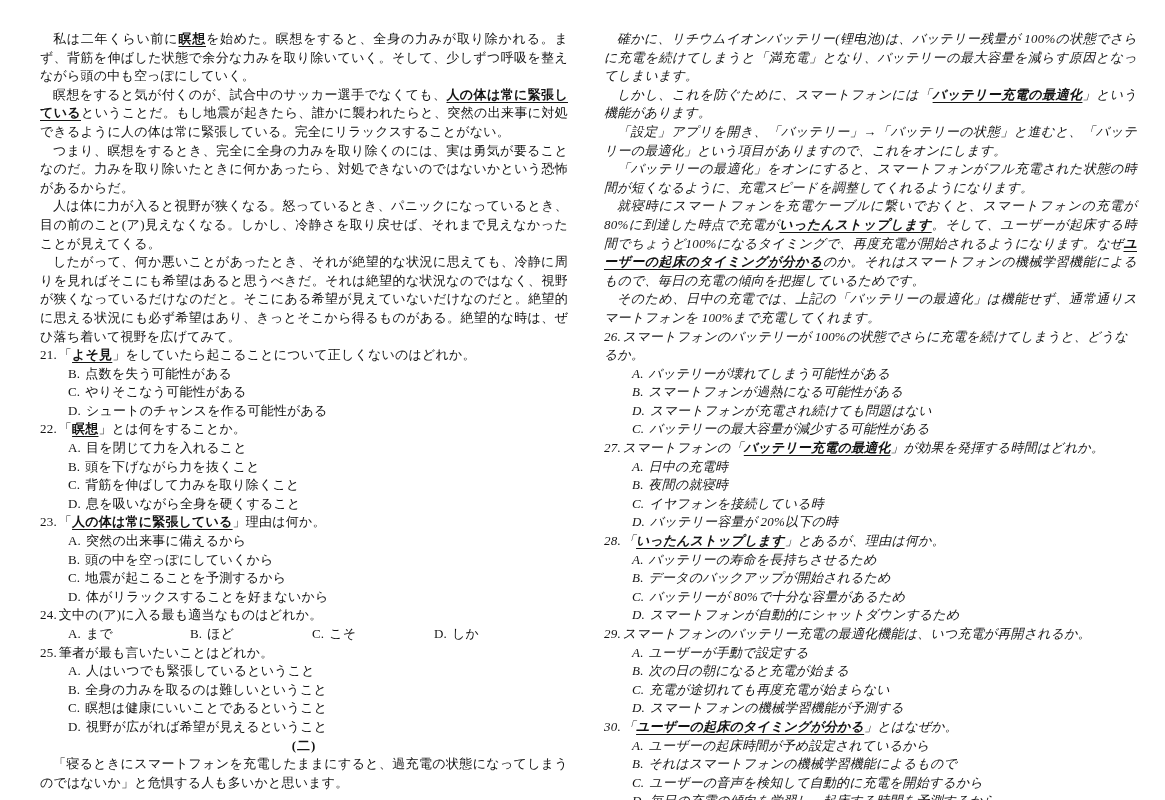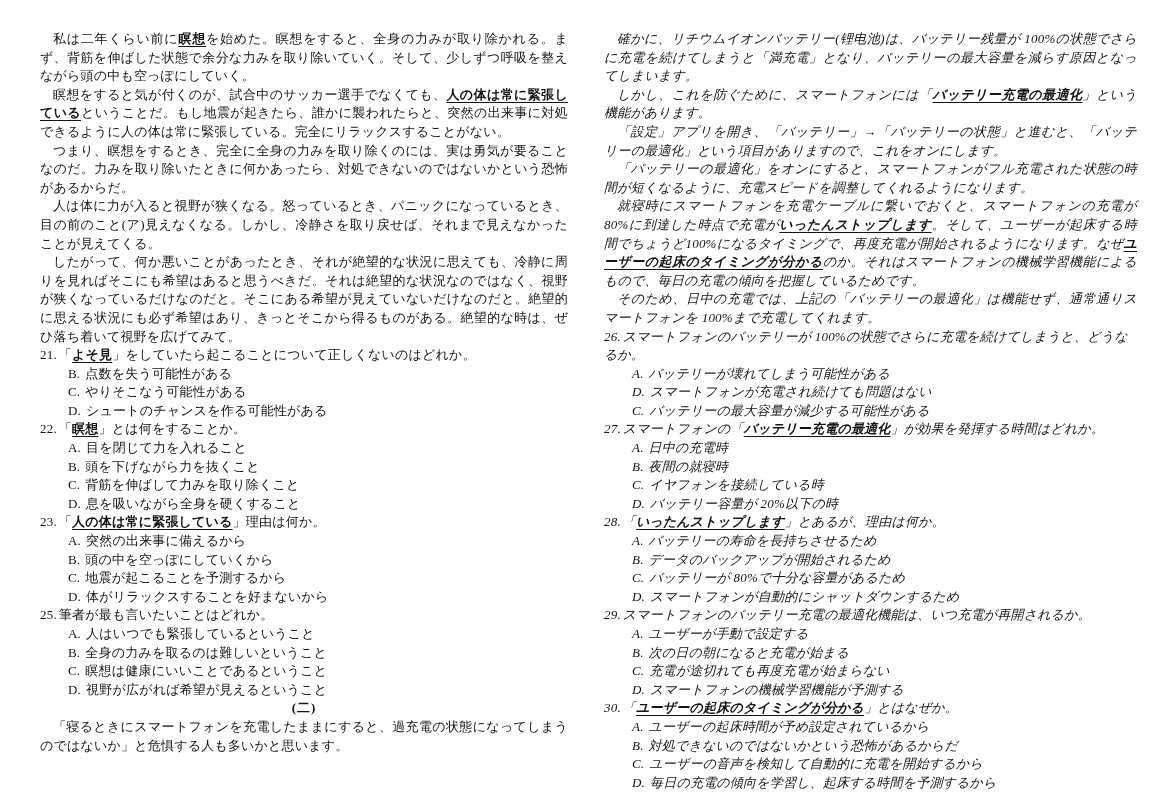--- a/index.html
+++ b/index.html
@@ -83,20 +83,29 @@
         <div class="question">
           <div class="stem"><span class="qnum">23.</span><span>「</span><span class="em">人の体は常に緊張している</span><span>」理由は何か。</span></div>
           <div class="options">
             <div class="option"><span class="opt-label">A.</span><span>突然の出来事に備えるから</span></div>
             <div class="option"><span class="opt-label">B.</span><span>頭の中を空っぽにしていくから</span></div>
             <div class="option"><span class="opt-label">C.</span><span>地震が起こることを予測するから</span></div>
             <div class="option"><span class="opt-label">D.</span><span>体がリラックスすることを好まないから</span></div>
           </div>
         </div>
         <div class="question">
+          <div class="stem"><span class="qnum">24.</span><span>文中の(ア)に入る最も適当なものはどれか。</span></div>
+          <div class="options inline">
+            <div class="option"><span class="opt-label">A.</span><span>まで</span></div>
+            <div class="option"><span class="opt-label">B.</span><span>ほど</span></div>
+            <div class="option"><span class="opt-label">C.</span><span>こそ</span></div>
+            <div class="option"><span class="opt-label">D.</span><span>しか</span></div>
+          </div>
+        </div>
+        <div class="question">
           <div class="stem"><span class="qnum">25.</span><span>筆者が最も言いたいことはどれか。</span></div>
           <div class="options">
             <div class="option"><span class="opt-label">A.</span><span>人はいつでも緊張しているということ</span></div>
             <div class="option"><span class="opt-label">B.</span><span>全身の力みを取るのは難しいということ</span></div>
             <div class="option"><span class="opt-label">C.</span><span>瞑想は健康にいいことであるということ</span></div>
             <div class="option"><span class="opt-label">D.</span><span>視野が広がれば希望が見えるということ</span></div>
           </div>
         </div>
       </div>
     <div class="section-header">(二)</div>
@@ -113,20 +122,21 @@
         <p class="para"><span>「設定」アプリを開き、「バッテリー」→「バッテリーの状態」と進むと、「バッテリーの最適化」という項目がありますので、これをオンにします。</span></p>
         <p class="para"><span>「バッテリーの最適化」をオンにすると、スマートフォンがフル充電された状態の時間が短くなるように、充電スピードを調整してくれるようになります。</span></p>
         <p class="para"><span>就寝時にスマートフォンを充電ケーブルに繋いでおくと、スマートフォンの充電が 80%に到達した時点で充電が</span><span class="em">いったんストップします</span><span>。そして、ユーザーが起床する時間でちょうど100%になるタイミングで、再度充電が開始されるようになります。なぜ</span><span class="em">ユーザーの起床のタイミングが分かる</span><span>のか。それはスマートフォンの機械学習機能によるもので、毎日の充電の傾向を把握しているためです。</span></p>
         <p class="para"><span>そのため、日中の充電では、上記の「バッテリーの最適化」は機能せず、通常通りスマートフォンを 100%まで充電してくれます。</span></p>
       </div>
     <div>
         <div class="question">
           <div class="stem"><span class="qnum">26.</span><span>スマートフォンのバッテリーが 100%の状態でさらに充電を続けてしまうと、どうなるか。</span></div>
           <div class="options">
             <div class="option"><span class="opt-label">A.</span><span>バッテリーが壊れてしまう可能性がある</span></div>
+            <div class="option"><span class="opt-label">B.</span><span>スマートフォンが過熱になる可能性がある</span></div>
             <div class="option"><span class="opt-label">D.</span><span>スマートフォンが充電され続けても問題はない</span></div>
             <div class="option"><span class="opt-label">C.</span><span>バッテリーの最大容量が減少する可能性がある</span></div>
           </div>
         </div>
         <div class="question">
           <div class="stem"><span class="qnum">27.</span><span>スマートフォンの「</span><span class="em">バッテリー充電の最適化</span><span>」が効果を発揮する時間はどれか。</span></div>
           <div class="options">
             <div class="option"><span class="opt-label">A.</span><span>日中の充電時</span></div>
             <div class="option"><span class="opt-label">B.</span><span>夜間の就寝時</span></div>
             <div class="option"><span class="opt-label">C.</span><span>イヤフォンを接続している時</span></div>
@@ -148,21 +158,21 @@
             <div class="option"><span class="opt-label">A.</span><span>ユーザーが手動で設定する</span></div>
             <div class="option"><span class="opt-label">B.</span><span>次の日の朝になると充電が始まる</span></div>
             <div class="option"><span class="opt-label">C.</span><span>充電が途切れても再度充電が始まらない</span></div>
             <div class="option"><span class="opt-label">D.</span><span>スマートフォンの機械学習機能が予測する</span></div>
           </div>
         </div>
         <div class="question">
           <div class="stem"><span class="qnum">30.</span><span>「</span><span class="em">ユーザーの起床のタイミングが分かる</span><span>」とはなぜか。</span></div>
           <div class="options">
             <div class="option"><span class="opt-label">A.</span><span>ユーザーの起床時間が予め設定されているから</span></div>
-            <div class="option"><span class="opt-label">B.</span><span>対処できないのではないかという恐怖があるからだ</span></div>
+            <div class="option"><span class="opt-label">B.</span><span>それはスマートフォンの機械学習機能によるもので</span></div>
             <div class="option"><span class="opt-label">C.</span><span>ユーザーの音声を検知して自動的に充電を開始するから</span></div>
             <div class="option"><span class="opt-label">D.</span><span>毎日の充電の傾向を学習し、起床する時間を予測するから</span></div>
           </div>
         </div>
       </div>
 
   </div>
 
 </div>
 

